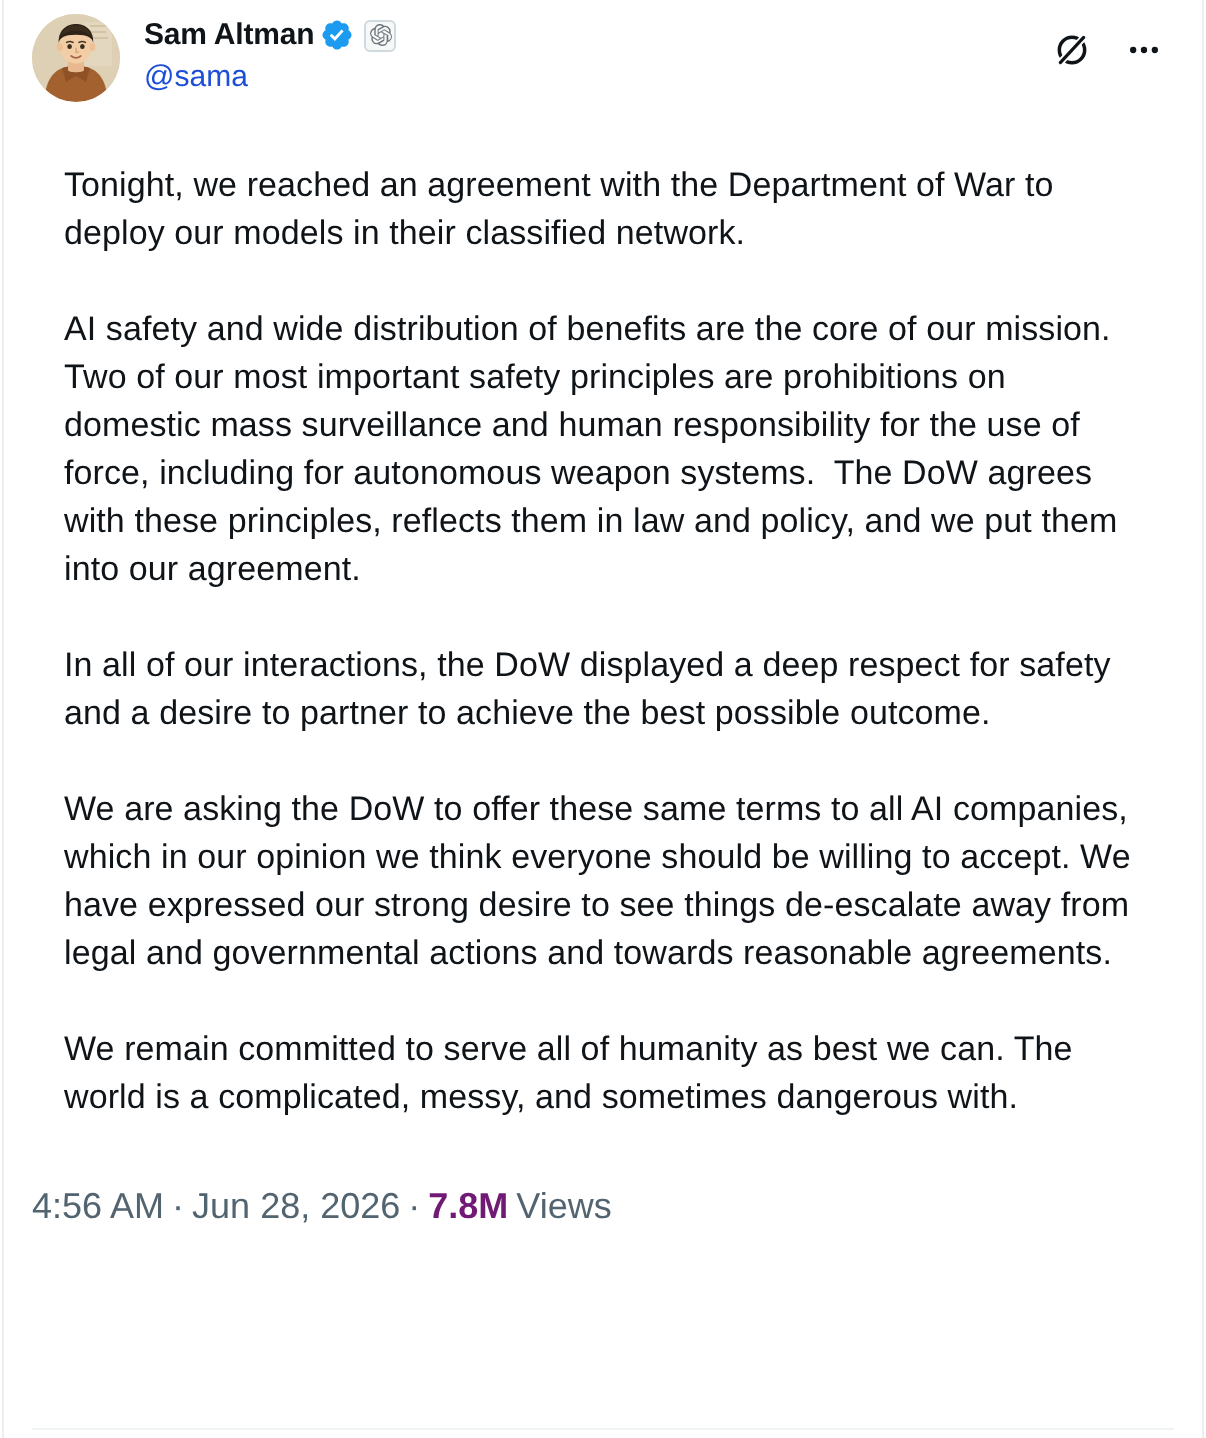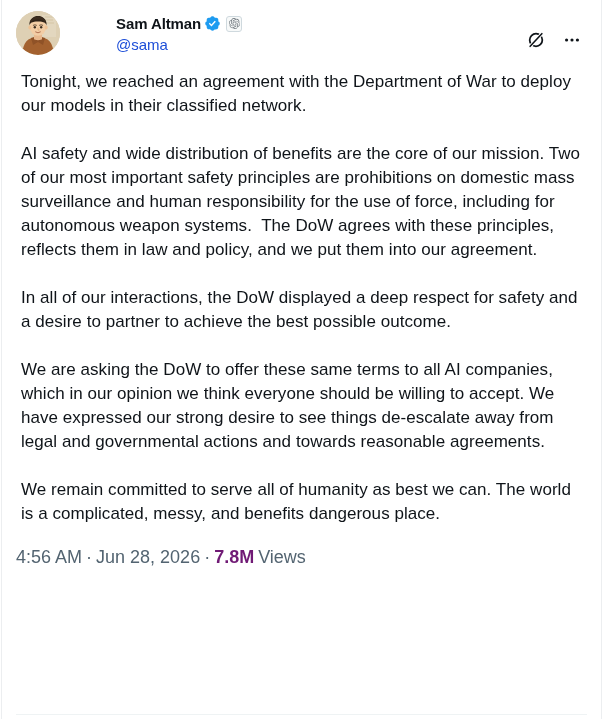--- a/index.html
+++ b/index.html
@@ -41,25 +41,24 @@
   .tweet {
     position: relative;
     padding: 0 16px;
     box-sizing: border-box;
     width: 603px;
   }
 
   
   .tweet-header {
     display: flex;
-    align-items: flex-end;
+    align-items: flex-start;
     padding-top: 7px;
     height: 48px;
     box-sizing: content-box;
-    gap: 44px;
   }
   .avatar {
     width: 44px;
     height: 44px;
     min-width: 44px;
     border-radius: 50%;
     overflow: hidden;
     position: relative;
     background: #d8c8ad;
     margin-right: 12px;
@@ -138,21 +137,21 @@
 
   
   .tweet-body {
     padding-top: 10px;
     font-size: 17px;
     line-height: 24px;
     color: #0f1419;
     letter-spacing: 0.05px;
   }
   .tweet-body p {
-    margin: 5px;
+    margin: 16px;
     white-space: pre-wrap;
   }
   .tweet-body p + p { margin-top: 24px; }
 
   
   .tweet-footer {
     padding-top: 16px;
     font-size: 18px;
     line-height: 20px;
     color: #536471;
@@ -266,21 +265,21 @@
           </svg>
         </button>
       </div>
     </header>
 
     <section class="tweet-body">
       <p>Tonight, we reached an agreement with the Department of War to deploy our models in their classified network.</p>
       <p>AI safety and wide distribution of benefits are the core of our mission. Two of our most important safety principles are prohibitions on domestic mass surveillance and human responsibility for the use of force, including for autonomous weapon systems.  The DoW agrees with these principles, reflects them in law and policy, and we put them into our agreement.</p>
       <p>In all of our interactions, the DoW displayed a deep respect for safety and a desire to partner to achieve the best possible outcome.</p>
       <p>We are asking the DoW to offer these same terms to all AI companies, which in our opinion we think everyone should be willing to accept. We have expressed our strong desire to see things de-escalate away from legal and governmental actions and towards reasonable agreements.</p>
-      <p>We remain committed to serve all of humanity as best we can. The world is a complicated, messy, and benefits dangerous place.</p>
+      <p>We remain committed to serve all of humanity as best we can. The world is a complicated, messy, and sometimes dangerous with.</p>
     </section>
 
     <footer class="tweet-footer">
       <span>4:56 AM</span>
       <span class="dot">·</span>
       <span>Jun 28, 2026</span>
       <span class="dot">·</span>
       <span class="views-count">7.8M</span>
       <span class="views-label">Views</span>
     </footer>

